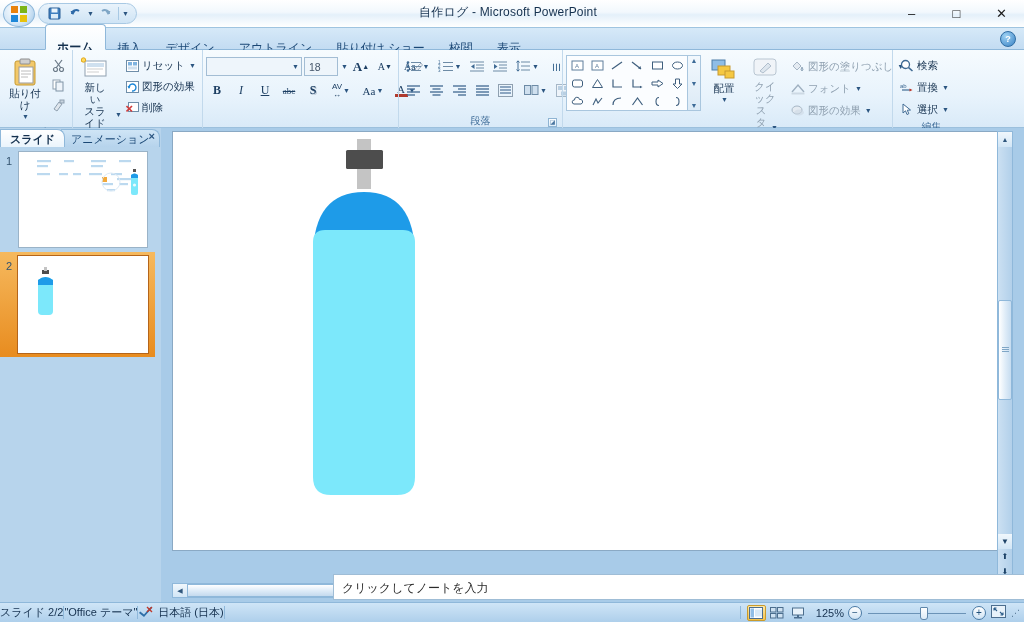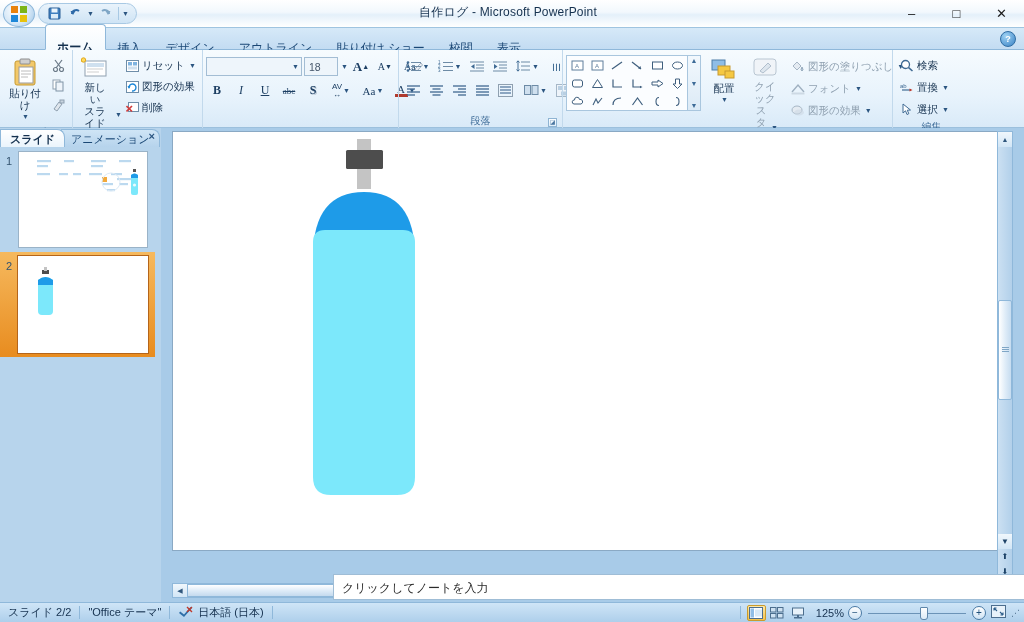--- a/index.html
+++ b/index.html
@@ -197,21 +197,21 @@
     padding: 5px 8px; font-size: 12px; color: #2b2b2b;
   }
 
   
   .statusbar {
     position: absolute; left: 0; top: 602px; width: 1024px; height: 20px;
     background: linear-gradient(to bottom,#cfe5f7,#aecfeb);
     border-top: 1px solid #8fb8da;
     display: flex; align-items: center; font-size: 11px; color: #15314f;
   }
-  .sb-item { padding: 0 8px; height: 19px; display: flex; align-items: center; gap: 4px; white-space: nowrap; }
+  .sb-item { padding: 0 0; height: 19px; display: flex; align-items: center; gap: 4px; white-space: nowrap; }
   .sb-sep { width: 1px; height: 13px; background: #8fb8da; }
   .sb-right { margin-left: auto; display: flex; align-items: center; justify-content: space-between; }
   .viewbtn { width: 19px; height: 16px; display:flex; align-items:center; justify-content:center; border:1px solid transparent; border-radius:2px; }
   .viewbtn.active { background: linear-gradient(to bottom,#ffe9a8,#f5c349); border-color: #c99b2c; }
   .zoomtrack { position: relative; width: 98px; height: 14px; display: flex; align-items: center; margin: 0 6px; }
   .zoomline { position: absolute; left: 0; right: 0; top: 7px; height: 1px; background: #6b93b7; }
   .zoomhandle { position: absolute; left: 52px; top: 1px; width: 8px; height: 13px;
     background: linear-gradient(to bottom,#ffffff,#dceaf6); border: 1px solid #5f87ab; border-radius: 1px 1px 3px 3px; }
   .zoomcirc { width: 14px; height: 14px; border-radius: 50%; border: 1px solid #4a7aa5;
     background: linear-gradient(to bottom,#ffffff,#cfe3f4); display:flex; align-items:center; justify-content:center;

